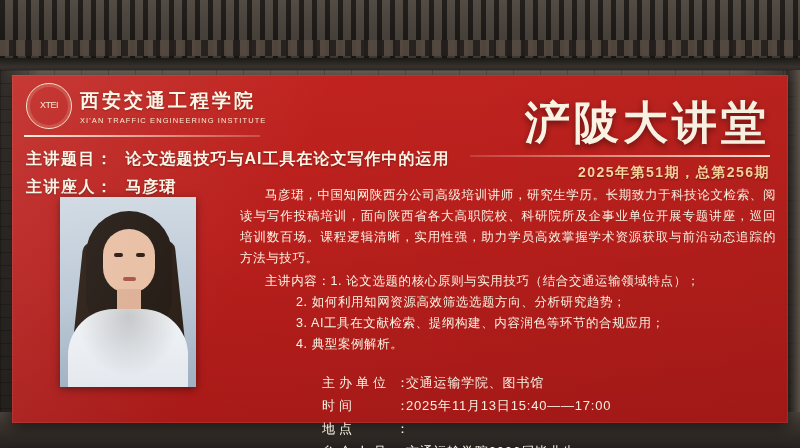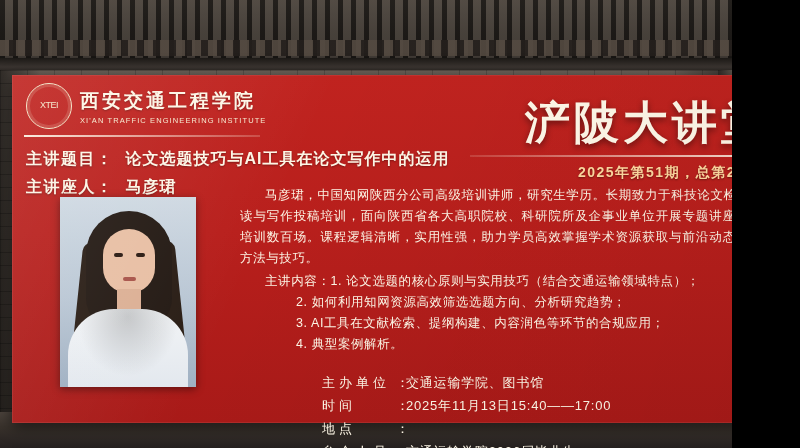--- a/index.html
+++ b/index.html
@@ -2,21 +2,21 @@
 <html><head>
 <meta charset="utf-8">
 <style>
   html, body {
     margin: 0;
     padding: 0;
     background: #000;
   }
   #stage {
     position: relative;
-    width: 732px;
+    width: 800px;
     height: 448px;
     overflow: hidden;
     font-family: "Liberation Sans", sans-serif;
     background: #2b2420;
   }
 
   
   .bg-sky {
     position: absolute; inset: 0;
     background:

